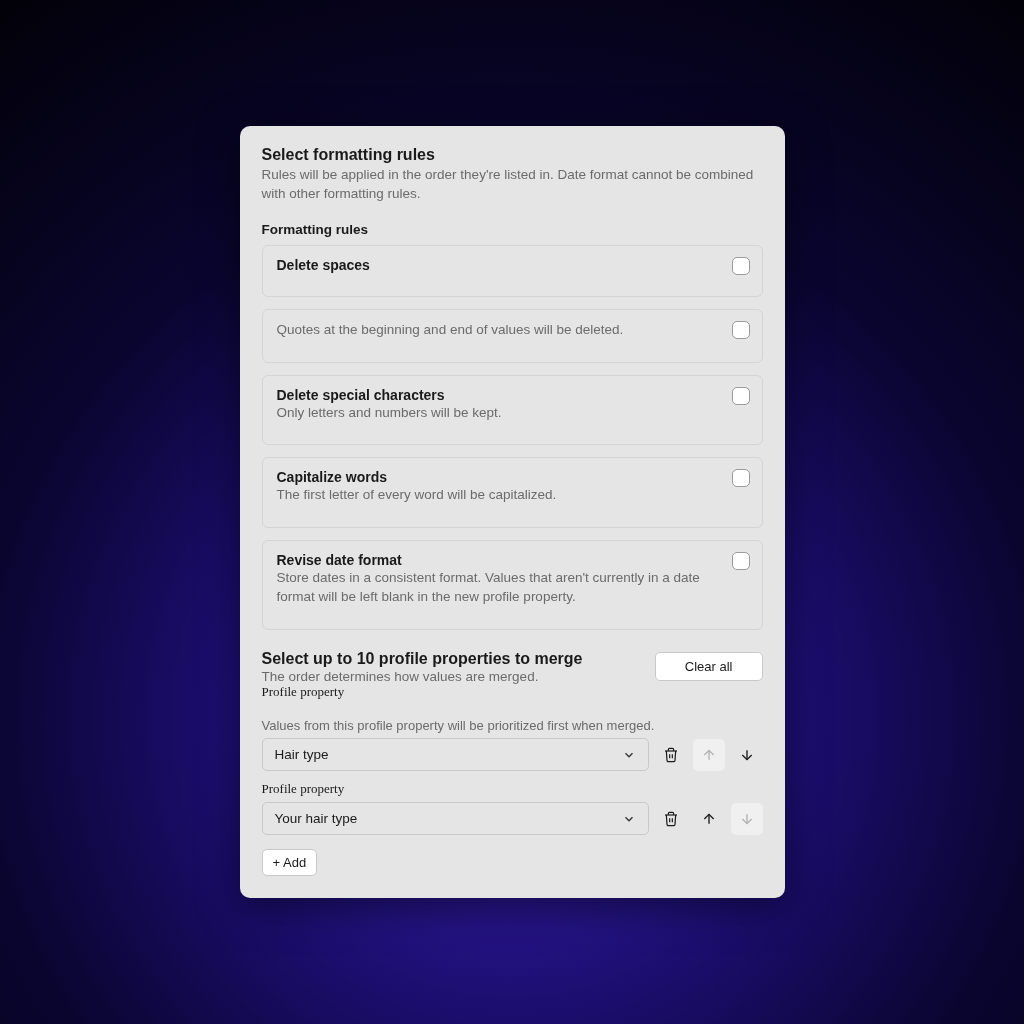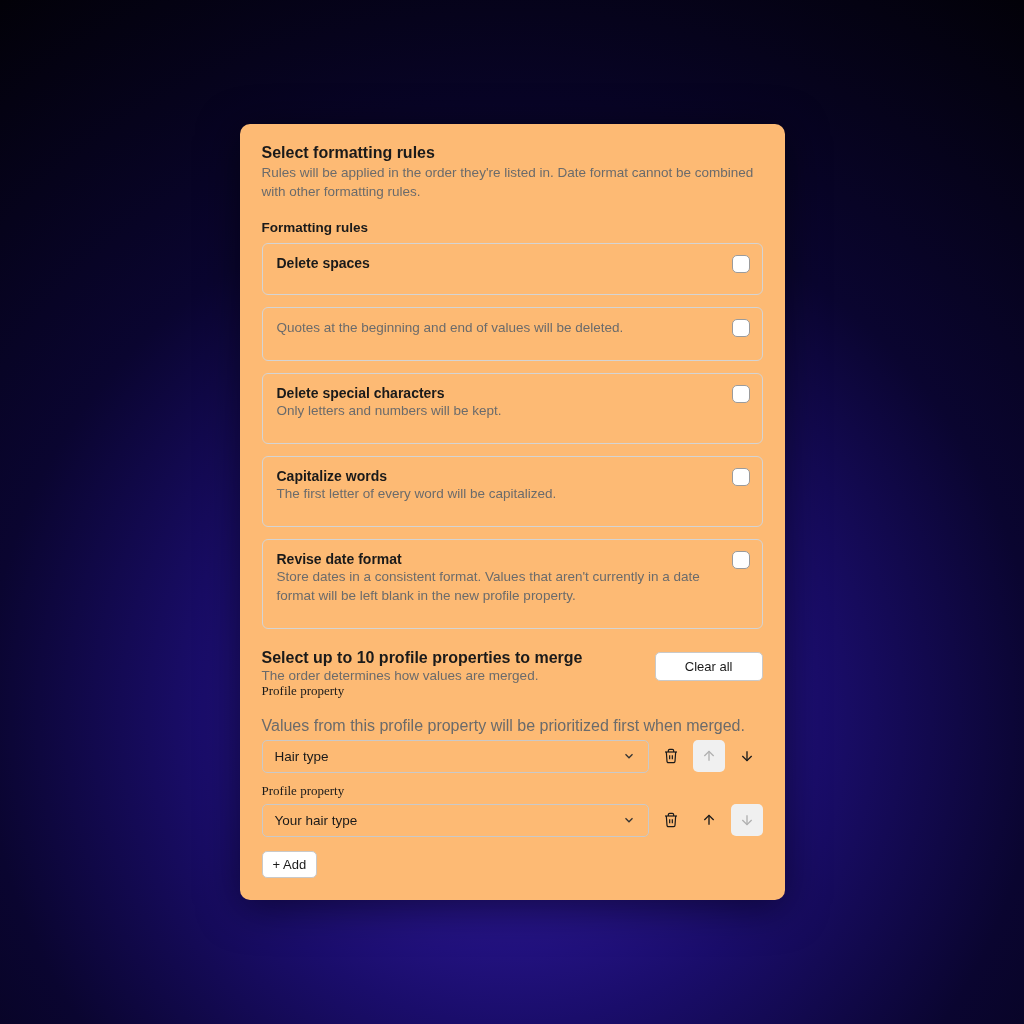--- a/index.html
+++ b/index.html
@@ -8,21 +8,21 @@
     height: 1024px;
     background: radial-gradient(circle at 50% 70%, #3a1fb8 0%, #1a0d6b 35%, #0a0530 60%, #020108 100%);
     font-family: -apple-system, BlinkMacSystemFont, "Segoe UI", Helvetica, Arial, sans-serif;
     display: flex;
     align-items: center;
     justify-content: center;
     overflow: hidden;
   }
   .panel {
     width: 545px;
-    background: #fdba74;
+    background: #e5e5e5;
     border-radius: 10px;
     padding: 20px 22px 22px 22px;
     box-shadow: 0 8px 40px rgba(0,0,0,0.5);
   }
   .section-title {
     font-size: 16px;
     font-weight: 600;
     color: #1a1a1a;
     margin-bottom: 2px;
   }
@@ -64,21 +64,21 @@
     width: 18px;
     height: 18px;
     border: 1.5px solid #9b9b9b;
     border-radius: 5px;
     background: #fff;
     cursor: pointer;
   }
   .merge-header {
     display: flex;
     justify-content: space-between;
-    align-items: center;
+    align-items: flex-start;
     margin-top: 20px;
   }
   .merge-header-left { flex: 1; }
   .merge-title {
     font-size: 16px;
     font-weight: 600;
     color: #1a1a1a;
   }
   .merge-desc {
     font-size: 13.5px;
@@ -96,21 +96,21 @@
     margin-top: 2px;
   }
   .prop-block { margin-bottom: 10px; }
   .prop-label {
     font-size: 13px;
     font-weight: 500;
     color: #1a1a1a;
     font-family: Liberation Serif, serif;
   }
   .prop-hint {
-    font-size: 16px;
+    font-size: 13px;
     color: #6b6b6b;
     margin-top: 18px;
     margin-bottom: 5px;
   }
   .prop-row {
     display: flex;
     align-items: center;
     gap: 6px;
   }
   .prop-select {

